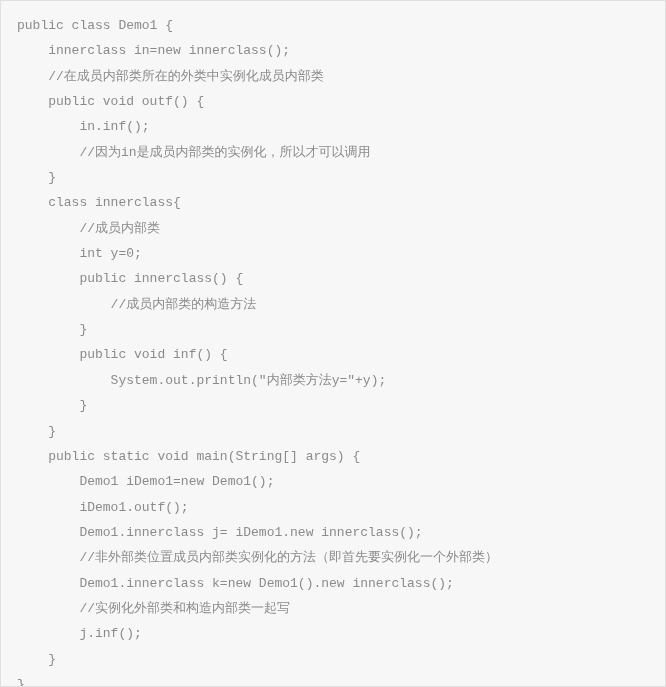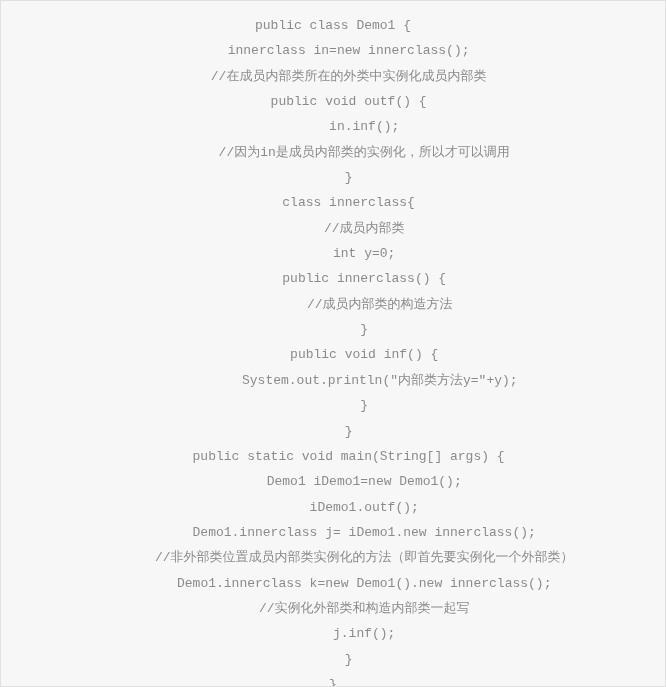--- a/index.html
+++ b/index.html
@@ -18,19 +18,18 @@
       line-height: 1.95;
       color: #8b8b8b;
       overflow: hidden;
     }
     pre {
       white-space: pre;
       font-family: inherit;
     }
     .line {
       display: block;
-      text-align: center;
     }
   </style>
 </head>
 <body>
 
 <pre><span class="line">public class Demo1 {</span><span class="line">    innerclass in=new innerclass();</span><span class="line">    //在成员内部类所在的外类中实例化成员内部类</span><span class="line">    public void outf() {</span><span class="line">        in.inf();</span><span class="line">        //因为in是成员内部类的实例化，所以才可以调用</span><span class="line">    }</span><span class="line">    class innerclass{</span><span class="line">        //成员内部类</span><span class="line">        int y=0;</span><span class="line">        public innerclass() {</span><span class="line">            //成员内部类的构造方法</span><span class="line">        }</span><span class="line">        public void inf() {</span><span class="line">            System.out.println("内部类方法y="+y);</span><span class="line">        }</span><span class="line">    }</span><span class="line">    public static void main(String[] args) {</span><span class="line">        Demo1 iDemo1=new Demo1();</span><span class="line">        iDemo1.outf();</span><span class="line">        Demo1.innerclass j= iDemo1.new innerclass();</span><span class="line">        //非外部类位置成员内部类实例化的方法（即首先要实例化一个外部类）</span><span class="line">        Demo1.innerclass k=new Demo1().new innerclass();</span><span class="line">        //实例化外部类和构造内部类一起写</span><span class="line">        j.inf();</span><span class="line">    }</span><span class="line">}</span></pre>
 
 </body></html>

